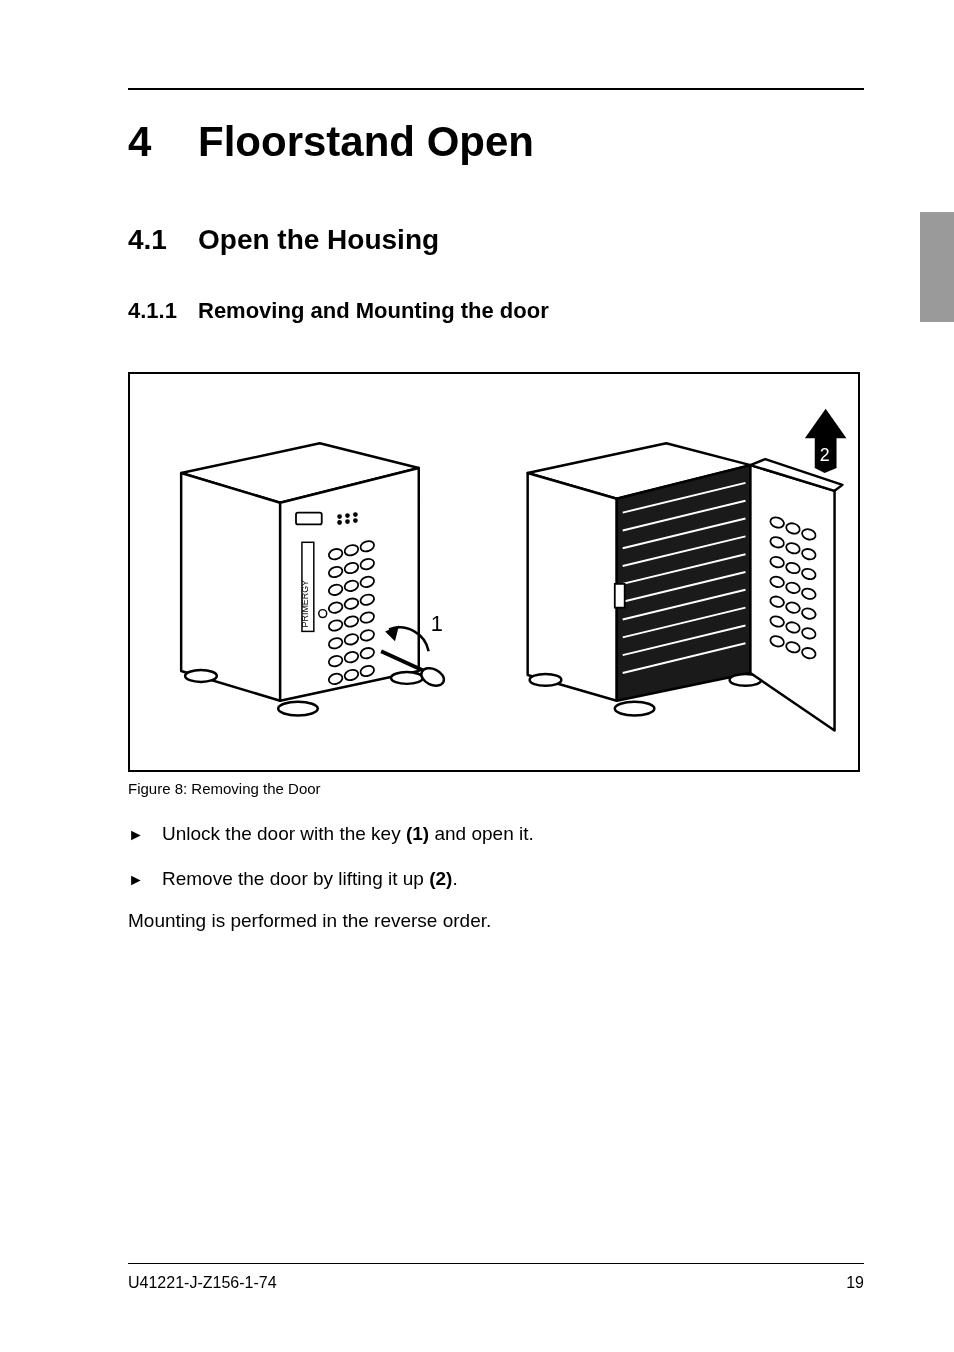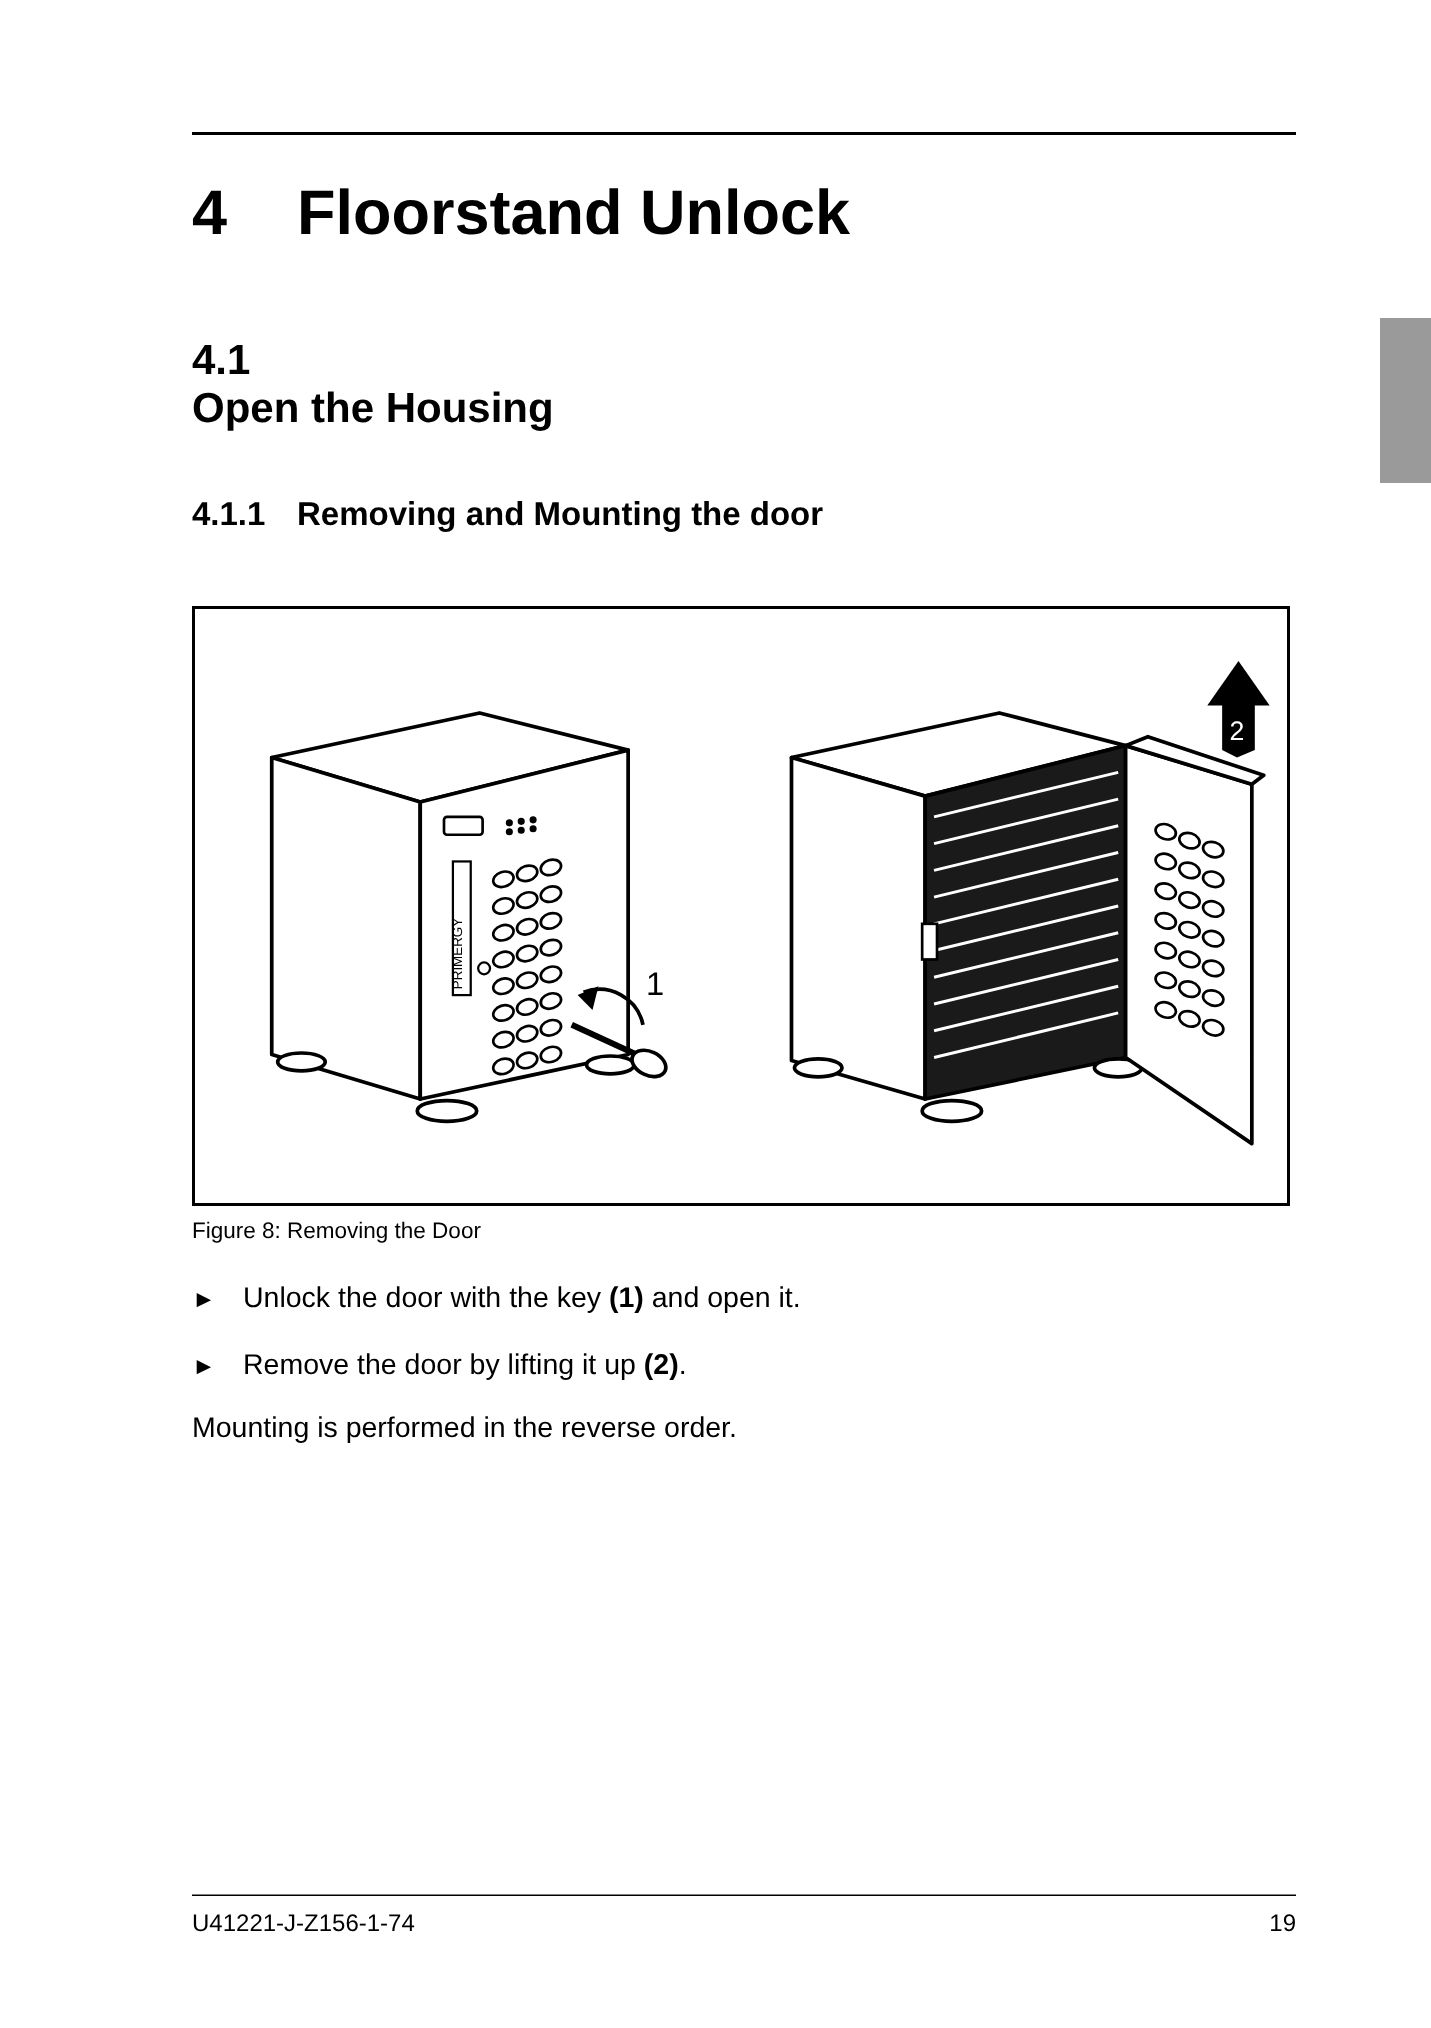--- a/index.html
+++ b/index.html
@@ -3,21 +3,21 @@
 <meta charset="utf-8">
 <style>
   * { margin: 0; padding: 0; box-sizing: border-box; }
   html, body { width: 954px; height: 1352px; background: #fff; font-family: Arial, Helvetica, sans-serif; color: #000; }
   .page { position: relative; width: 954px; height: 1352px; padding: 88px 90px 60px 128px; }
   .top-rule { position: absolute; top: 88px; left: 128px; right: 90px; height: 2px; background: #000; }
   .side-tab { position: absolute; top: 212px; right: 0; width: 34px; height: 110px; background: #9a9a9a; }
   .chapter { margin-top: 30px; display: flex; align-items: baseline; }
   .chapter-num { font-size: 42px; font-weight: bold; width: 70px; }
   .chapter-title { font-size: 42px; font-weight: bold; }
-  .sec1 { margin-top: 58px; display: flex; align-items: baseline; flex-direction: column; }
+  .sec1 { margin-top: 58px; display: flex; align-items: baseline; }
   .sec1-num { font-size: 28px; font-weight: bold; width: 70px; }
   .sec1-title { font-size: 28px; font-weight: bold; }
   .sec2 { margin-top: 42px; display: flex; align-items: flex-start; }
   .sec2-num { font-size: 22px; font-weight: bold; width: 70px; }
   .sec2-title { font-size: 22px; font-weight: bold; }
   .figure-frame { margin-top: 48px; border: 2px solid #000; width: 732px; height: 400px; position: relative; overflow: hidden; }
   .figure-frame svg { width: 100%; height: 100%; }
   .figure-caption { font-size: 15px; margin-top: 8px; }
   .steps { margin-top: 24px; }
   .step { display: flex; align-items: flex-start; margin-bottom: 18px; font-size: 19px; line-height: 1.4; }
@@ -30,21 +30,21 @@
 </style>
 </head>
 <body>
 
 <div class="page">
   <div class="top-rule"></div>
   <div class="side-tab"></div>
 
   <div class="chapter">
     <div class="chapter-num">4</div>
-    <div class="chapter-title">Floorstand Unlock</div>
+    <div class="chapter-title">Floorstand Open</div>
   </div>
 
   <div class="sec1">
     <div class="sec1-num">4.1</div>
     <div class="sec1-title">Open the Housing</div>
   </div>
 
   <div class="sec2">
     <div class="sec2-num">4.1.1</div>
     <div class="sec2-title">Removing and Mounting the door</div>

